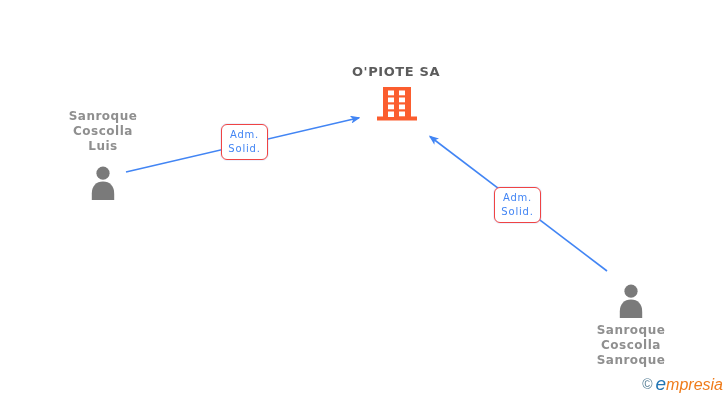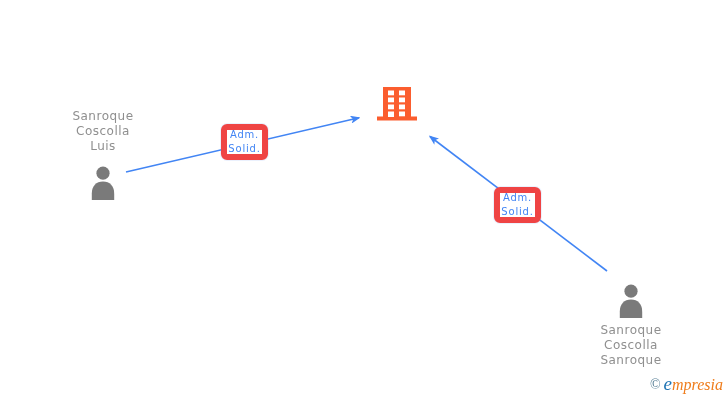--- a/index.html
+++ b/index.html
@@ -35,57 +35,58 @@
     width: 40px; height: 34px;
     z-index: 2;
   }
   .person-node {
     position: absolute;
     width: 126px;
     display: flex;
     flex-direction: column;
     align-items: center;
     z-index: 2;
+    font-weight: bold;
   }
   .person-node.luis { left: 40px; top: 109px; }
   .person-node.nicolas { left: 568px; top: 284px; }
   .person-name {
     font-size: 12px;
     line-height: 15px;
     letter-spacing: 0.5px;
     color: #8f8f8f;
     text-align: center;
   }
   .person-node.luis .person-icon-wrap { margin-top: 12px; }
   .person-node.nicolas .person-name { margin-top: 5px; }
   .person-icon-wrap { width: 32px; height: 34px; }
   .relation-label {
     position: absolute;
     width: 47px; height: 36px;
     background: #ffffff;
-    border: 6px solid #ef4444;
+    border: 1px solid #ef4444;
     border-radius: 6px;
     z-index: 3;
     display: flex;
     flex-direction: column;
     align-items: center;
     justify-content: center;
     font-size: 10px;
     line-height: 14px;
     letter-spacing: 0.8px;
     color: #4285f4;
     box-shadow: 0 0 0 1px rgba(121,163,243,0.15);
   }
   .relation-label.r1 { left: 221px; top: 124px; }
   .relation-label.r2 { left: 494px; top: 187px; }
   .watermark {
     position: absolute;
     right: 5px; bottom: 5px;
     z-index: 2;
-    font-family: Liberation Serif, serif;
+    font-family: Liberation Sans, sans-serif;
     font-style: italic;
     font-size: 16px;
     white-space: nowrap;
   }
   .watermark .copy {
     color: #5b8299;
     font-style: normal;
     font-size: 14px;
     margin-right: 3px;
     vertical-align: 1px;
@@ -106,20 +107,21 @@
   <svg class="arrow-layer" width="728" height="400" viewBox="0 0 728 400">
     <defs>
       <marker id="ah" markerWidth="10" markerHeight="8" refX="8.5" refY="4" orient="auto" markerUnits="userSpaceOnUse">
         <path d="M0,0 L10,4 L0,8 L2.5,4 Z" fill="#4285f4"></path>
       </marker>
     </defs>
     <line x1="126" y1="172" x2="359" y2="117.8" stroke="#4285f4" stroke-width="1.6" marker-end="url(#ah)"></line>
     <line x1="607" y1="271" x2="430" y2="136.5" stroke="#4285f4" stroke-width="1.6" marker-end="url(#ah)"></line>
   </svg>
 
+  <div class="company-title">O'PIOTE SA</div>
 
   <div class="building-wrap">
     <svg width="40" height="34" viewBox="0 0 40 34">
       <rect x="0" y="29.5" width="40" height="4" fill="#fb5d2e"></rect>
       <rect x="6" y="0" width="28" height="30" fill="#fb5d2e"></rect>
       <rect x="11" y="3.5" width="6" height="4.8" fill="#ffffff"></rect>
       <rect x="22" y="3.5" width="6" height="4.8" fill="#ffffff"></rect>
       <rect x="11" y="10.5" width="6" height="4.8" fill="#ffffff"></rect>
       <rect x="22" y="10.5" width="6" height="4.8" fill="#ffffff"></rect>
       <rect x="11" y="17.5" width="6" height="4.8" fill="#ffffff"></rect>

